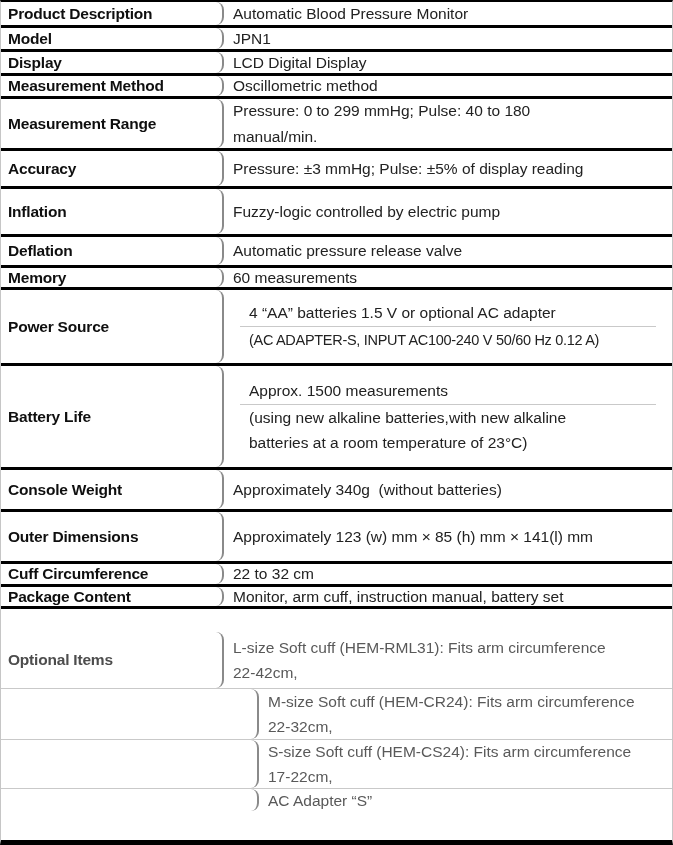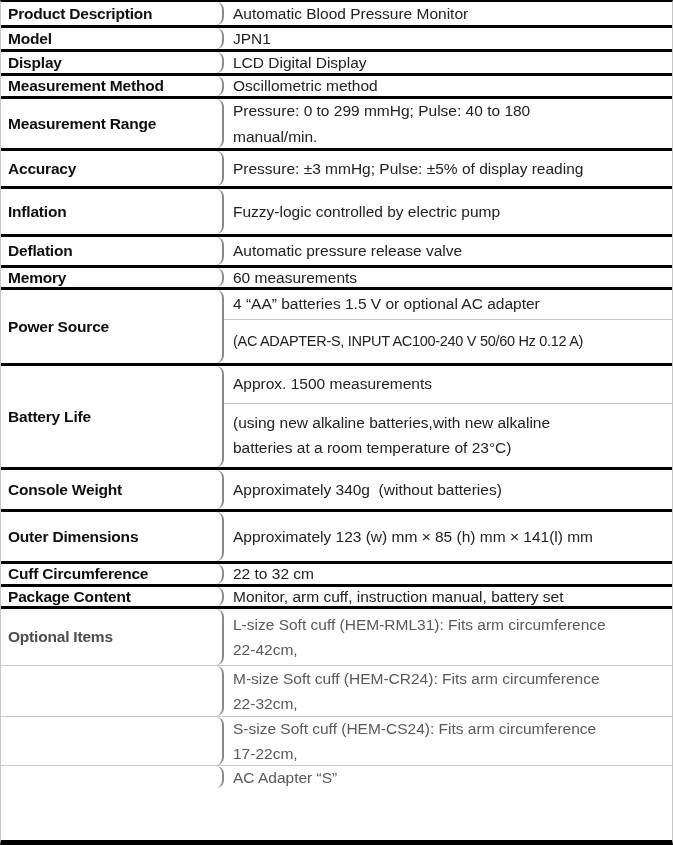--- a/index.html
+++ b/index.html
@@ -8,21 +8,21 @@
     width:673px; height:845px; box-sizing:border-box;
     border-top:2px solid #000;
     border-bottom:5px solid #000;
     border-left:1px solid #c6c6c6;
     border-right:1px solid #c6c6c6;
     font-family:"Liberation Sans", sans-serif;
     background:#fff;
     overflow:hidden;
   }
   .row { display:flex; border-bottom:3px solid #000; box-sizing:border-box; }
-  .row.optional { display:block; border-bottom:none; }
+  .row.optional { display:block; border-bottom:none;margin-top:23px; }
   .cell { box-sizing:border-box; }
   .cell.label {
     flex:0 0 223px; width:223px;
     border-right:2px solid #8a8a8a;
     display:flex; align-items:center;
     padding-left:7px;
     font-weight:bold; font-size:15.5px; color:#0f0f0f;
     letter-spacing:-0.2px;
     border-radius:8px;
   }
@@ -33,30 +33,30 @@
   }
   .cell.value.single { justify-content:center; }
   .line { white-space:nowrap; padding-left:9px; line-height:26px; display:block; }
   
   .rh1{height:26px}.rh2{height:24px}.rh3{height:24px}.rh4{height:23px}
   .rh5{height:52px}.rh6{height:38px}.rh7{height:48px}.rh8{height:31px}
   .rh9{height:22px}.rh10{height:76px}.rh11{height:104px}.rh12{height:42px}
   .rh13{height:52px}.rh14{height:23px}.rh15{height:24px}.rh16{height:22px}
   .rh17{height:179px}
   
-  .cell.value.segcol { justify-content:space-between; padding:0; }
+  .cell.value.segcol { justify-content:center; padding:16px; }
   .seg { box-sizing:border-box; display:flex; flex-direction:column; justify-content:center; }
   .seg.seg-b { border-top:1px solid #c9c9c9; }
   .ps-a{height:30px} .ps-b{height:46px}
   .bl-a{height:38px} .bl-b{height:66px}
   .bl-b .line{line-height:25px}
   .tight { font-size:14.5px; letter-spacing:-0.3px; }
   
   .subrow { display:flex; box-sizing:border-box; }
-  .subrow + .subrow { border-top:1px solid #c9c9c9; }
+  .subrow + .subrow { border-top:1px solid #c9c9c9;padding-left:35px; }
   .sub0{height:56px}.sub1{height:51px}.sub2{height:49px}.sub3{height:23px}
   .optional .cell.label { color:#4d4d4d; }
   .optional .line { color:#595959; line-height:25px; }
 </style>
 </head>
 <body>
 
 <div class="spec-table">
 
   <div class="row rh1">

